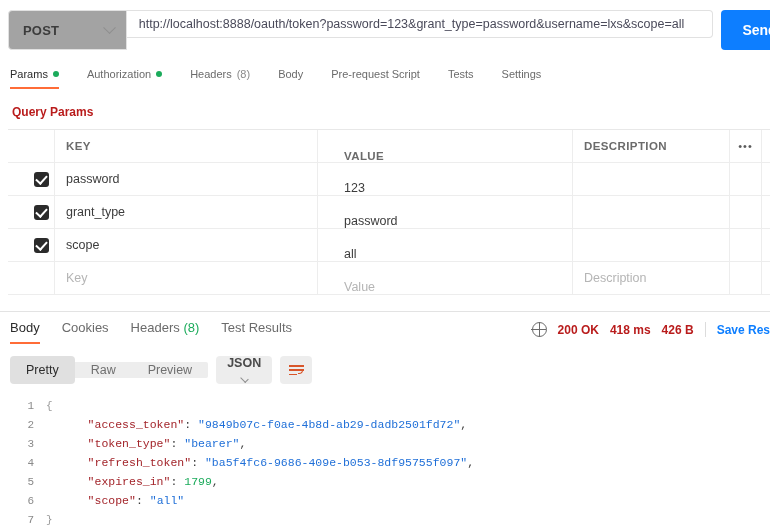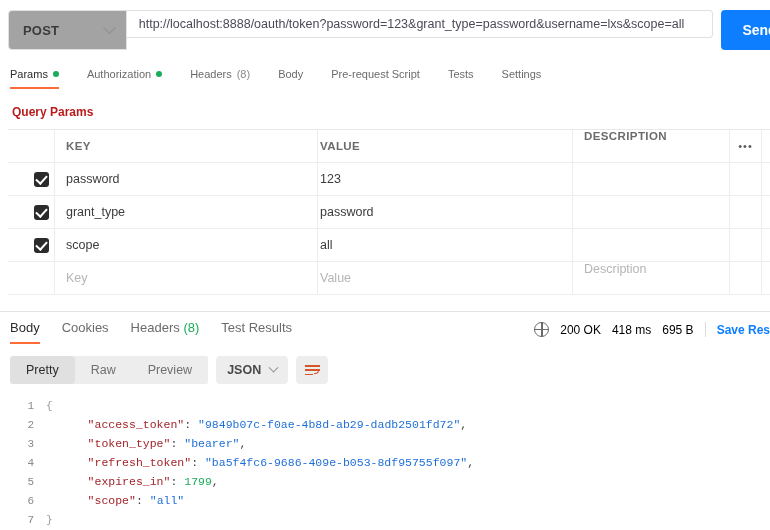--- a/index.html
+++ b/index.html
@@ -45,22 +45,22 @@
   .qp-label { position: absolute; top: 105px; left: 12px; font-size: 12px; font-weight: bold; color: #b91c1c; }
 
   
   .ptable { position: absolute; top: 129px; left: 8px; width: 770px; border-top: 1px solid #e8e8e8; }
   .prow { display: flex; height: 33px; border-bottom: 1px solid #ededed; align-items: stretch; }
   .prow.head { background: #fff; }
   .prow.hover { background: #fcfcfc; }
   .c-handle { width: 20px; display: flex; align-items: center; justify-content: center; }
   .c-check { width: 26px; display: flex; align-items: center; justify-content: center; }
   .c-key { width: 263px; border-left: 1px solid #ededed; display: flex; align-items: center; padding-left: 11px; overflow: hidden; }
-  .c-val { width: 255px; border-left: 1px solid #ededed; display: flex; align-items: center; padding-left: 2px; overflow: hidden; }
-  .c-desc { width: 157px; border-left: 1px solid #ededed; display: flex; padding-left: 11px; overflow: hidden; }
+  .c-val { width: 255px; border-left: 1px solid #ededed; display: flex; align-items: flex-end; padding-left: 26px; overflow: hidden; }
+  .c-desc { width: 157px; border-left: 1px solid #ededed; display: flex; align-items: center; padding-left: 11px; overflow: hidden; }
   .c-dots { width: 32px; border-left: 1px solid #ededed; display: flex; align-items: center; justify-content: center; }
   .c-bulk { flex: 1; border-left: 1px solid #ededed; display: flex; align-items: center; padding-left: 8px; overflow: hidden; }
   .hdr-txt { font-size: 11.5px; font-weight: bold; color: #6b6b6b; letter-spacing: .4px; }
   .cell-txt { font-size: 12.5px; color: #3c3c3c; }
   .ph-txt { font-size: 12.5px; color: #b5b5b5; }
   .bulk-txt { font-size: 12.5px; color: #0d7eff; font-weight: bold; white-space: nowrap; }
   .dots-icon { font-size: 11px; color: #5a5a5a; letter-spacing: 1px; line-height: 1; }
   .cbox { width: 15px; height: 15px; border-radius: 3px; background: #2b2b2b; position: relative; cursor: pointer; }
   .cbox::after { content: ""; position: absolute; left: 4px; top: 1px; width: 5px; height: 9px;
                  border-right: 2px solid #fff; border-bottom: 2px solid #fff; transform: rotate(42deg); }
@@ -74,29 +74,29 @@
   
   .resp { position: absolute; top: 311px; left: 0; width: 770px; height: 219px; background: #fff; border-top: 1px solid #e3e3e3; }
   .resp-tabs { position: absolute; top: 6px; left: 10px; display: flex; align-items: flex-start; }
   .rsp-tab { position: relative; padding: 2px 0 9px 0; margin-right: 22px; font-size: 13px; color: #6b6b6b; cursor: pointer; white-space: nowrap; }
   .rsp-tab.active { color: #2c2c2c; }
   .rsp-tab.active::after { content: ""; position: absolute; left: 0; right: 0; bottom: 0; height: 2px; background: #ff6c37; }
   .status-area { position: absolute; top: 10px; right: 0px; display: flex; align-items: center; gap: 11px; font-size: 12px; white-space: nowrap; }
   .globe { width: 15px; height: 15px; border-radius: 50%; border: 1.3px solid #6b6b6b; position: relative; }
   .globe::before { content: ""; position: absolute; left: 6px; top: -1.3px; width: 1.3px; height: 15px; background: #6b6b6b; }
   .globe::after { content: ""; position: absolute; left: -1.3px; top: 6px; width: 15px; height: 1.3px; background: #6b6b6b; }
-  .st-green { color: #000000; font-weight: normal; }
+  .st-green { color: #b91c1c; font-weight: bold; }
   .st-sep { width: 1px; height: 15px; background: #dcdcdc; }
   .save-res { color: #0d7eff; font-weight: bold; cursor: pointer; }
 
   .fmt-bar { position: absolute; top: 44px; left: 10px; display: flex; align-items: center; gap: 8px; }
-  .seg { display: flex; background: #ededed; border-radius: 2px; height: 28px; align-items: center; }
+  .seg { display: flex; background: #ededed; border-radius: 2px; height: 16px; align-items: center; }
   .seg-item { padding: 0 16px; height: 28px; display: flex; align-items: center; font-size: 12.5px; color: #707070; border-radius: 4px; cursor: pointer; }
   .seg-item.on { background: #e0e0e0; color: #2c2c2c; }
-  .json-sel { height: 28px; background: #ededed; border-radius: 4px; display: flex; align-items: center; gap: 9px; padding: 0 11px; cursor: pointer; }
+  .json-sel { height: 28px; background: #ededed; border-radius: 4px; display: flex; align-items: center; gap: 9px; padding: 0 11px; cursor: pointer; flex-direction: column; }
   .json-sel .t { font-size: 12.5px; font-weight: bold; color: #4a4a4a; }
   .chev-sm { width: 7px; height: 7px; border-right: 1.4px solid #8f8f8f; border-bottom: 1.4px solid #8f8f8f; transform: rotate(45deg) translate(-2px,-2px); }
   .wrap-btn { width: 32px; height: 28px; background: #ededed; border-radius: 4px; display: flex; align-items: center; justify-content: center; cursor: pointer; }
   .wrap-ic { position: relative; width: 15px; height: 12px; }
   .wrap-ic i { position: absolute; left: 0; height: 1.5px; background: #d8552a; display: block; }
   .wrap-ic i:nth-child(1) { top: 1px; width: 15px; }
   .wrap-ic i:nth-child(2) { top: 5px; width: 15px; }
   .wrap-ic i:nth-child(3) { top: 9.5px; width: 8px; }
   .wrap-ic u { position: absolute; right: 1px; top: 5px; width: 5px; height: 5px; border: 1.5px solid #d8552a; border-left: none; border-top: none; border-radius: 0 0 4px 0; }
 
@@ -261,21 +261,21 @@
       </div>
       <div class="rsp-tab">
         <span>Test Results</span>
       </div>
     </div>
 
     <div class="status-area">
       <span class="globe"></span>
       <span class="st-green">200 OK</span>
       <span class="st-green">418 ms</span>
-      <span class="st-green">695 B</span>
+      <span class="st-green">426 B</span>
       <span class="st-sep"></span>
       <span class="save-res">Save Res</span>
     </div>
 
     <div class="fmt-bar">
       <div class="seg">
         <div class="seg-item on">Pretty</div>
         <div class="seg-item">Raw</div>
         <div class="seg-item">Preview</div>
       </div>

